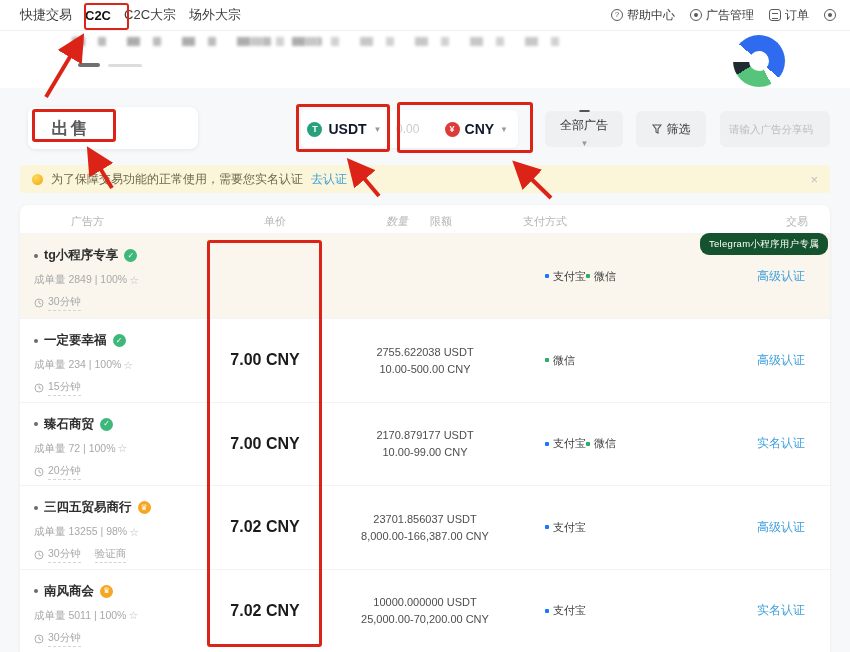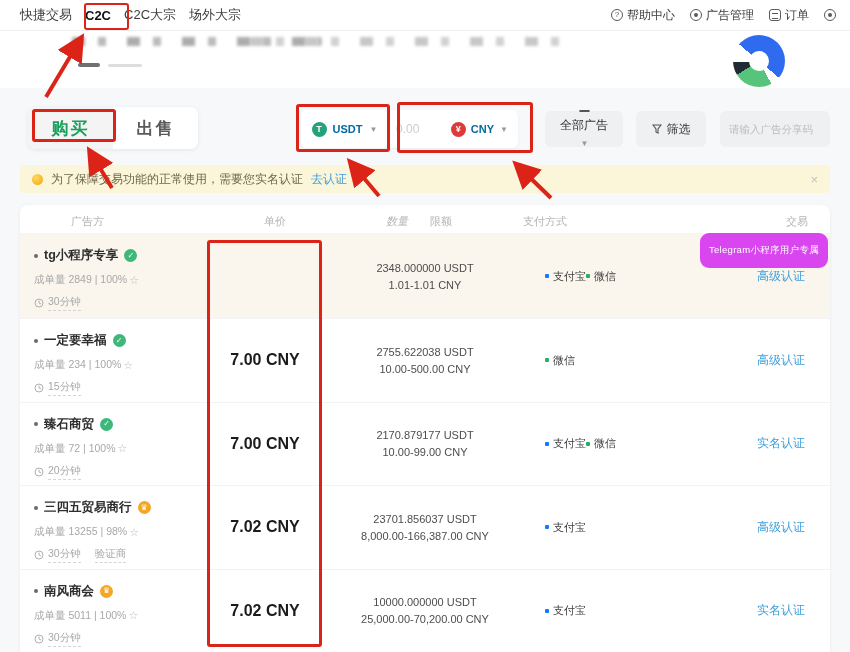--- a/index.html
+++ b/index.html
@@ -50,21 +50,21 @@
   .toggle-sell { color:#5a5a5a; background:#fff; }
 
   
   .ctrl { position:absolute; display:flex; align-items:center; z-index:2; }
   .select-asset { left:301px; top:110px; width:87px; height:38px; background:#fff; border-radius:6px;
                   justify-content:center; gap:6px; box-shadow:0 1px 3px rgba(0,0,0,.05); cursor:pointer; }
   .coin { width:15px; height:15px; border-radius:50%; color:#fff; font-size:9px; font-weight:bold;
           display:inline-flex; align-items:center; justify-content:center; line-height:1; }
   .coin-green { background:#26a17b; }
   .coin-red { background:#dd3a3a; }
-  .sel-label { font-size:11px; font-weight:bold; color:#0369a1; }
+  .sel-label { font-size:14px; font-weight:bold; color:#0f172a; }
   .caret { font-size:8px; color:#999; margin-left:1px; }
   .fiat-group { left:386px; top:110px; width:132px; height:38px; background:#fff; border-radius:6px;
                 padding:0 10px; box-shadow:0 1px 3px rgba(0,0,0,.05); }
   .amount-input { width:44px; border:none; outline:none; font-size:12px; color:#333; background:transparent;
                   font-family:inherit; }
   .amount-input::placeholder { color:#cccccc; }
   .fiat-right { margin-left:auto; display:flex; align-items:center; gap:5px; cursor:pointer; }
   .btn-gray { background:#eef0f2; border-radius:6px; height:36px; justify-content:center; gap:5px;
               font-size:12px; color:#333; cursor:pointer; }
   .btn-adtype { left:545px; top:111px; width:78px;flex-direction:column; }
@@ -86,21 +86,21 @@
   .notice-link { font-size:12px; color:#3d9fdc; margin-left:8px; cursor:pointer; }
   .notice-close { margin-left:auto; color:#c0c0c0; font-size:13px; cursor:pointer; }
 
   
   .card { position:absolute; left:20px; top:205px; width:810px; height:447px; background:#fff;
           border-radius:8px 8px 0 0; box-shadow:0 1px 4px rgba(0,0,0,.06); overflow:hidden; z-index:1; }
   .thead { position:relative; height:29px; border-bottom:1px solid #f5f5f5; font-size:11px; color:#b5b5b5; }
   .th { position:absolute; top:9px; }
   .th-adv { left:51px; } .th-price { left:244px; } .th-qty { left:366px;font-style:italic; } .th-limit { left:410px; }
   .th-pay { left:503px; } .th-trade { right:22px; }
-  .promo-badge { position:absolute; right:2px; top:28px; height:35px; background:#d946ef; color:#fff;
+  .promo-badge { position:absolute; right:2px; top:28px; height:22px; background:#14532d; color:#fff;
                  font-size:9.5px; display:flex; align-items:center; padding:0 9px; border-radius:9px;
                  z-index:3; letter-spacing:.3px; }
   .row { position:relative; height:83.5px; border-bottom:1px solid #f3f3f3; background:#fff; }
   .row.highlight { background:#faf6ed; height:85px; }
   .c-adv { position:absolute; left:14px; top:13px; }
   .adv-name-line { display:flex; align-items:center; gap:6px; }
   .adv-dot { width:4px; height:4px; border-radius:50%; background:#6b6b6b; }
   .adv-name { font-size:12.5px; font-weight:bold; color:#2d2d2d; cursor:pointer; }
   .adv-badge { width:13px; height:13px; border-radius:50%; color:#fff; font-size:8px;
                display:inline-flex; align-items:center; justify-content:center; line-height:1; }
@@ -166,21 +166,20 @@
 
   <div class="banner">
     <div class="smudge s1"></div>
     <div class="smudge s2"></div>
     <div class="banner-dash"></div>
     <div class="banner-dash2"></div>
     <div class="banner-logo"></div>
   </div>
 
   <div class="toggle">
-    <div class="toggle-tab toggle-buy">购买</div>
     <div class="toggle-tab toggle-sell">出售</div>
   </div>
 
   <div class="ctrl select-asset">
     <span class="coin coin-green">T</span>
     <span class="sel-label">USDT</span>
     <span class="caret">▼</span>
   </div>
 
   <div class="ctrl fiat-group">
@@ -239,24 +238,20 @@
         <span class="star">☆</span>
       </div>
       <div class="adv-time">
         <svg class="clock-icon" viewBox="0 0 10 10">
           <circle cx="5" cy="5" r="4" fill="none" stroke="#b0b0b0" stroke-width="1"></circle>
           <path d="M5 2.5 V5 L7 6" fill="none" stroke="#b0b0b0" stroke-width="1"></path>
         </svg>
         <span class="time-text dashed">30分钟</span>
 
       </div>
-    </div>
-    <div class="c-amt">
-      <div class="amount">2348.000000 USDT</div>
-      <div class="limit">1.01-1.01 CNY</div>
     </div>
     <div class="c-pay">
             <span class="pay-item">
               <span class="pay-dot" style="background: rgb(22, 119, 255);"></span>
               <span>支付宝</span>
             </span>
             <span class="pay-item">
               <span class="pay-dot" style="background: rgb(42, 174, 103);"></span>
               <span>微信</span>
             </span>

